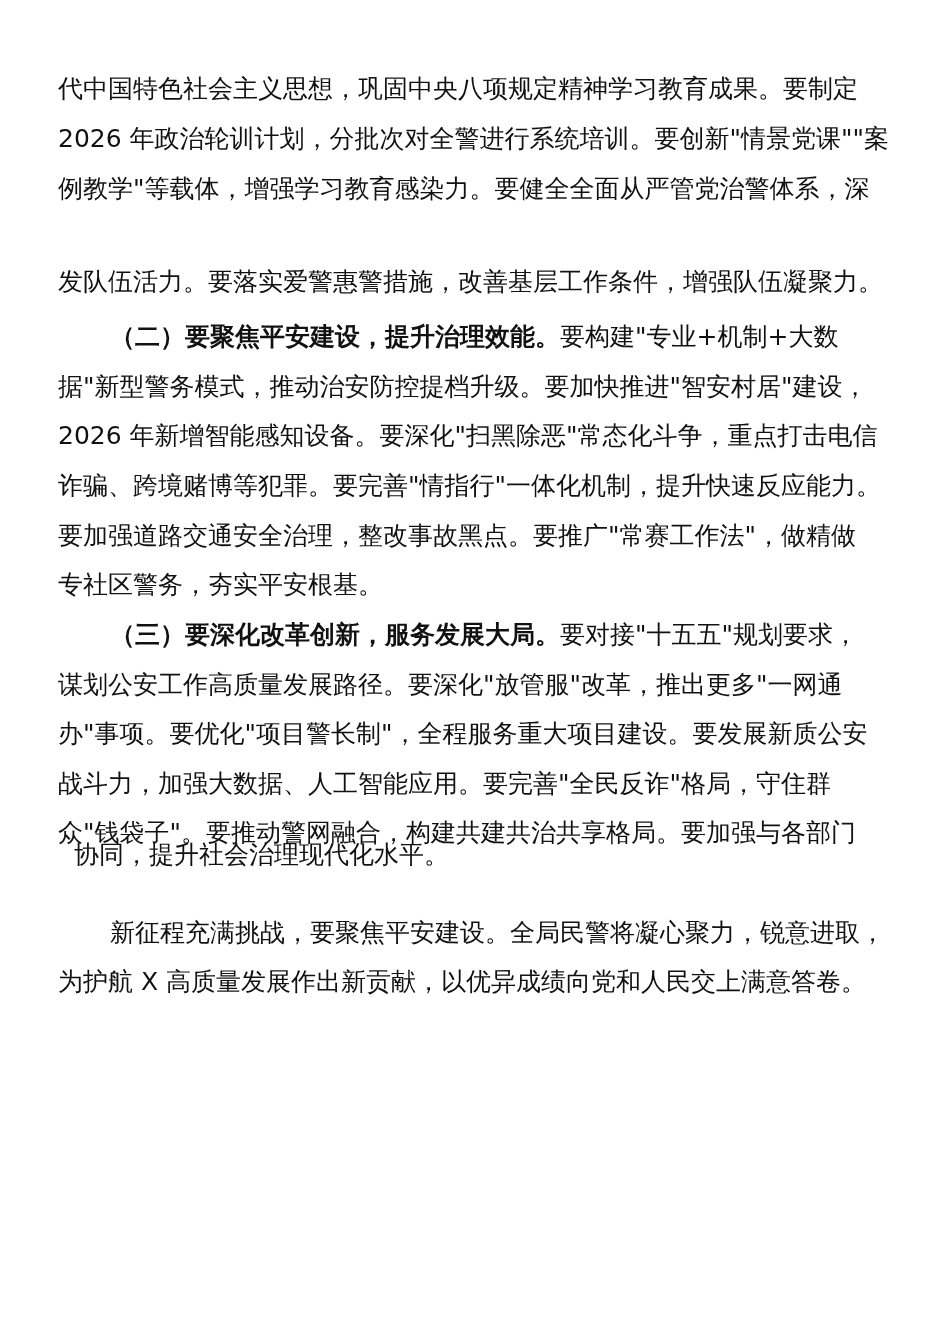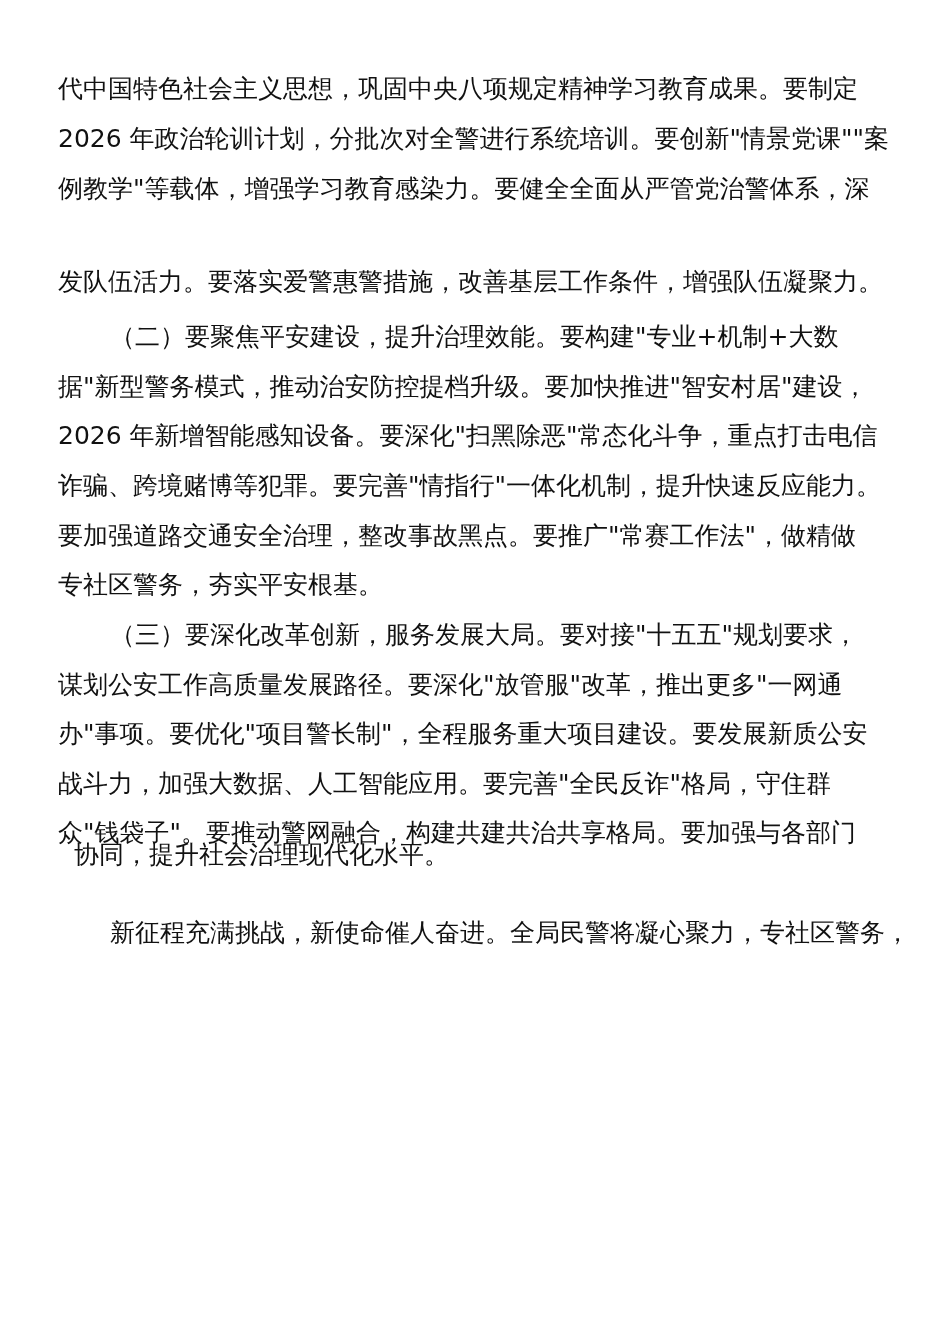--- a/index.html
+++ b/index.html
@@ -27,21 +27,21 @@
     .line {
       position: absolute;
       left: 58px;
       height: 50px;
       line-height: 50px;
       font-size: 25px;
       white-space: nowrap;
       letter-spacing: 0px;
     }
     .indent { left: 110px; }
-    .bold { font-weight: normal; }
+    .bold { font-weight: bold; }
   </style>
 </head>
 <body>
 
 <div class="page">
 
   <div class="line" style="top:64px;">代中国特色社会主义思想，巩固中央八项规定精神学习教育成果。要制定</div>
   <div class="line" style="top:114px;">2026 年政治轮训计划，分批次对全警进行系统培训。要创新"情景党课""案</div>
   <div class="line" style="top:164px;">例教学"等载体，增强学习教育感染力。要健全全面从严管党治警体系，深</div>
   <div class="line" style="top:257px;">发队伍活力。要落实爱警惠警措施，改善基层工作条件，增强队伍凝聚力。</div>
@@ -57,15 +57,16 @@
 
   <div class="line indent" style="top:610px;">
     <span class="bold">（三）要深化改革创新，服务发展大局。</span><span>要对接"十五五"规划要求，</span>
   </div>
   <div class="line" style="top:660px;">谋划公安工作高质量发展路径。要深化"放管服"改革，推出更多"一网通</div>
   <div class="line" style="top:709px;">办"事项。要优化"项目警长制"，全程服务重大项目建设。要发展新质公安</div>
   <div class="line" style="top:759px;">战斗力，加强大数据、人工智能应用。要完善"全民反诈"格局，守住群</div>
   <div class="line" style="top:808px;">众"钱袋子"。要推动警网融合，构建共建共治共享格局。要加强与各部门</div>
   <div class="line" style="top:830px;margin-left:16px;">协同，提升社会治理现代化水平。</div>
 
-  <div class="line indent" style="top:908px;">新征程充满挑战，新使命催人奋进。全局民警将凝心聚力，专社区警务，</div>
+  <div class="line indent" style="top:908px;">新征程充满挑战，要聚焦平安建设。全局民警将凝心聚力，锐意进取，</div>
+  <div class="line" style="top:957px;">为护航 X 高质量发展作出新贡献，以优异成绩向党和人民交上满意答卷。</div>
 
 </div>
 
 </body></html>

